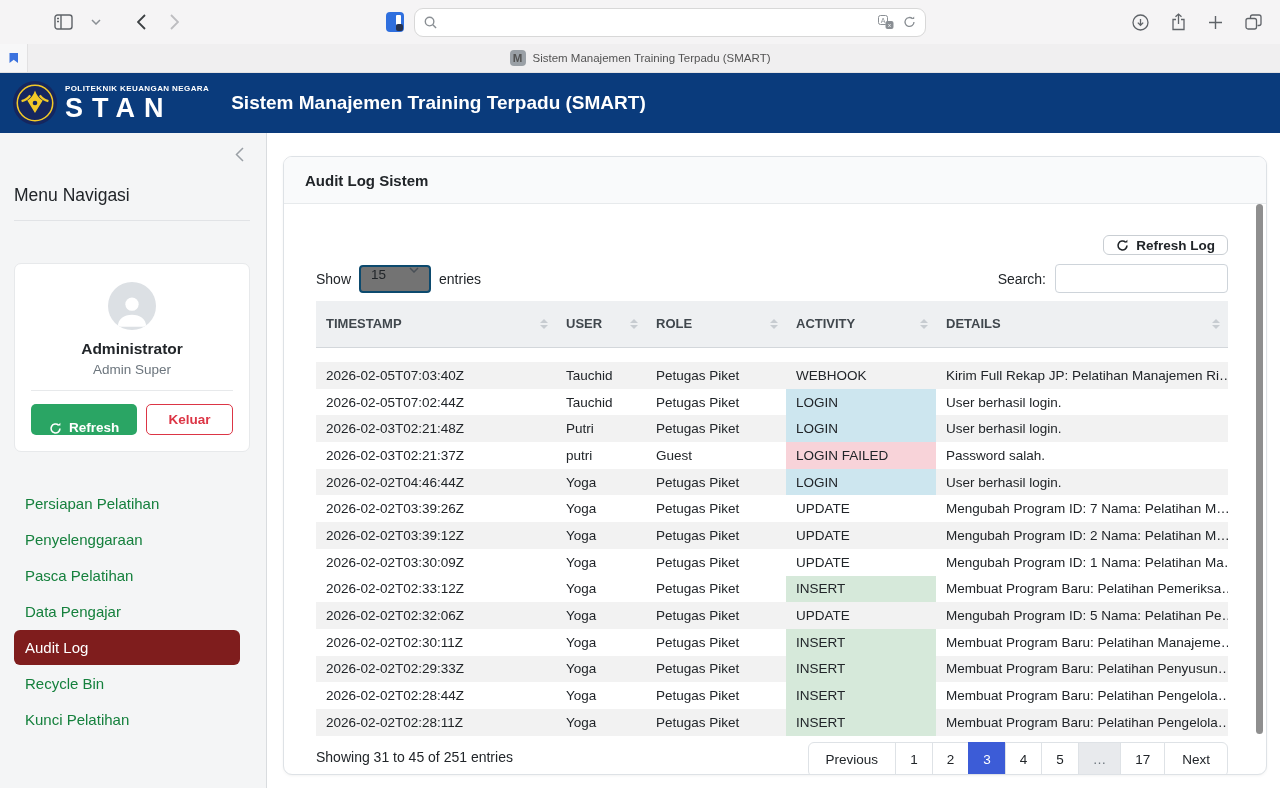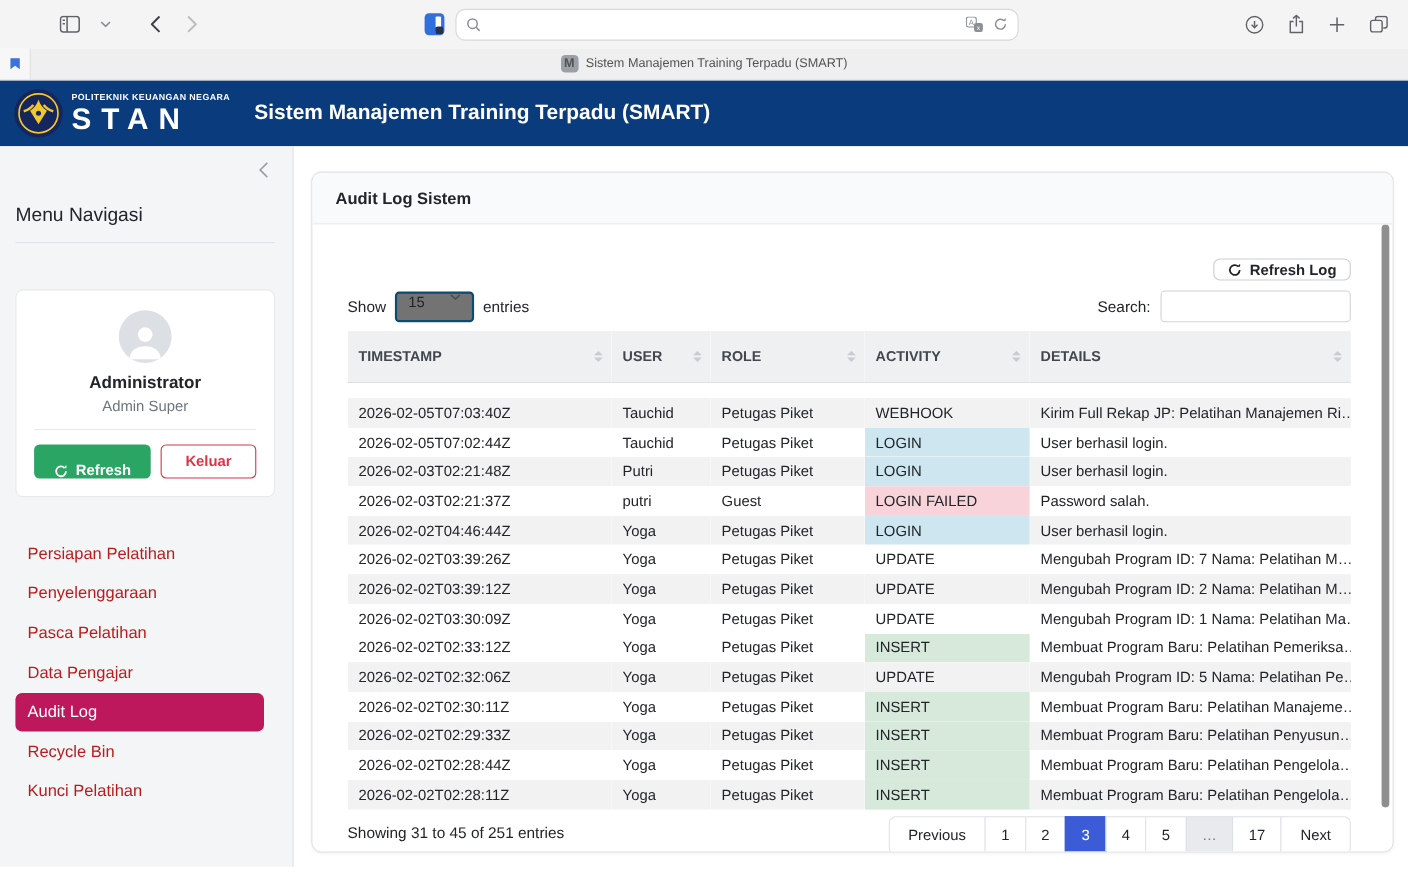--- a/index.html
+++ b/index.html
@@ -47,22 +47,22 @@
   .avatar { width:48px; height:48px; border-radius:50%; background:#dce0e4; margin:4px auto 10px; display:flex; align-items:flex-end; justify-content:center; overflow:hidden; }
   .user-name { font-size:15.5px; font-weight:bold; }
   .user-role { font-size:13.5px; color:#6c757d; margin-top:4px; }
   .card-hr { border:none; border-top:1px solid #e7e9eb; margin:13px 0 13px; }
   .card-btns { display:flex; gap:9px; }
   .btn-refresh { flex:1.25; height:31px; background:#2aa564; color:#fff; border:none; border-radius:5px;
     font-size:13.5px; font-weight:bold; display:flex; align-items:flex-end; justify-content:center; gap:7px; cursor:pointer; font-family:inherit; }
   .btn-logout { flex:1; height:31px; background:#fff; color:#dc3545; border:1px solid #dc3545; border-radius:5px;
     font-size:13.5px; font-weight:bold; cursor:pointer; font-family:inherit; }
   .menu { margin-top:34px; }
-  .menu-item { font-size:15px; color:#b91c1c; padding:9px 11px; margin:1px 26px 1px 14px; border-radius:6px; cursor:pointer; }
-  .menu-item.active { background:#be185d; color:#fff; }
+  .menu-item { font-size:15px; color:#15803d; padding:9px 11px; margin:1px 26px 1px 14px; border-radius:6px; cursor:pointer; }
+  .menu-item.active { background:#7f1d1d; color:#fff; }
 
   .main { flex:1; background:#fff; position:relative; }
   .panel { position:absolute; left:16px; top:23px; width:984px; height:619px; background:#fff;
     border:1px solid #dee2e6; border-radius:9px; box-shadow:0 1px 3px rgba(0,0,0,.05); overflow:hidden; }
   .panel-header { height:47px; background:#f9fafb; border-bottom:1px solid #e7eaec; display:flex; align-items:center; padding-left:21px;
     font-size:15px; font-weight:bold; }
   .panel-body { height:570px; padding:0 38px 0 32px; position:relative; overflow:hidden; }
 
   .refresh-row { display:flex; justify-content:flex-end; margin-top:31px; }
   .btn-refresh-log { height:20px; background:#fff; border:1px solid #c9ced3; border-radius:6px; padding:0 12px;

